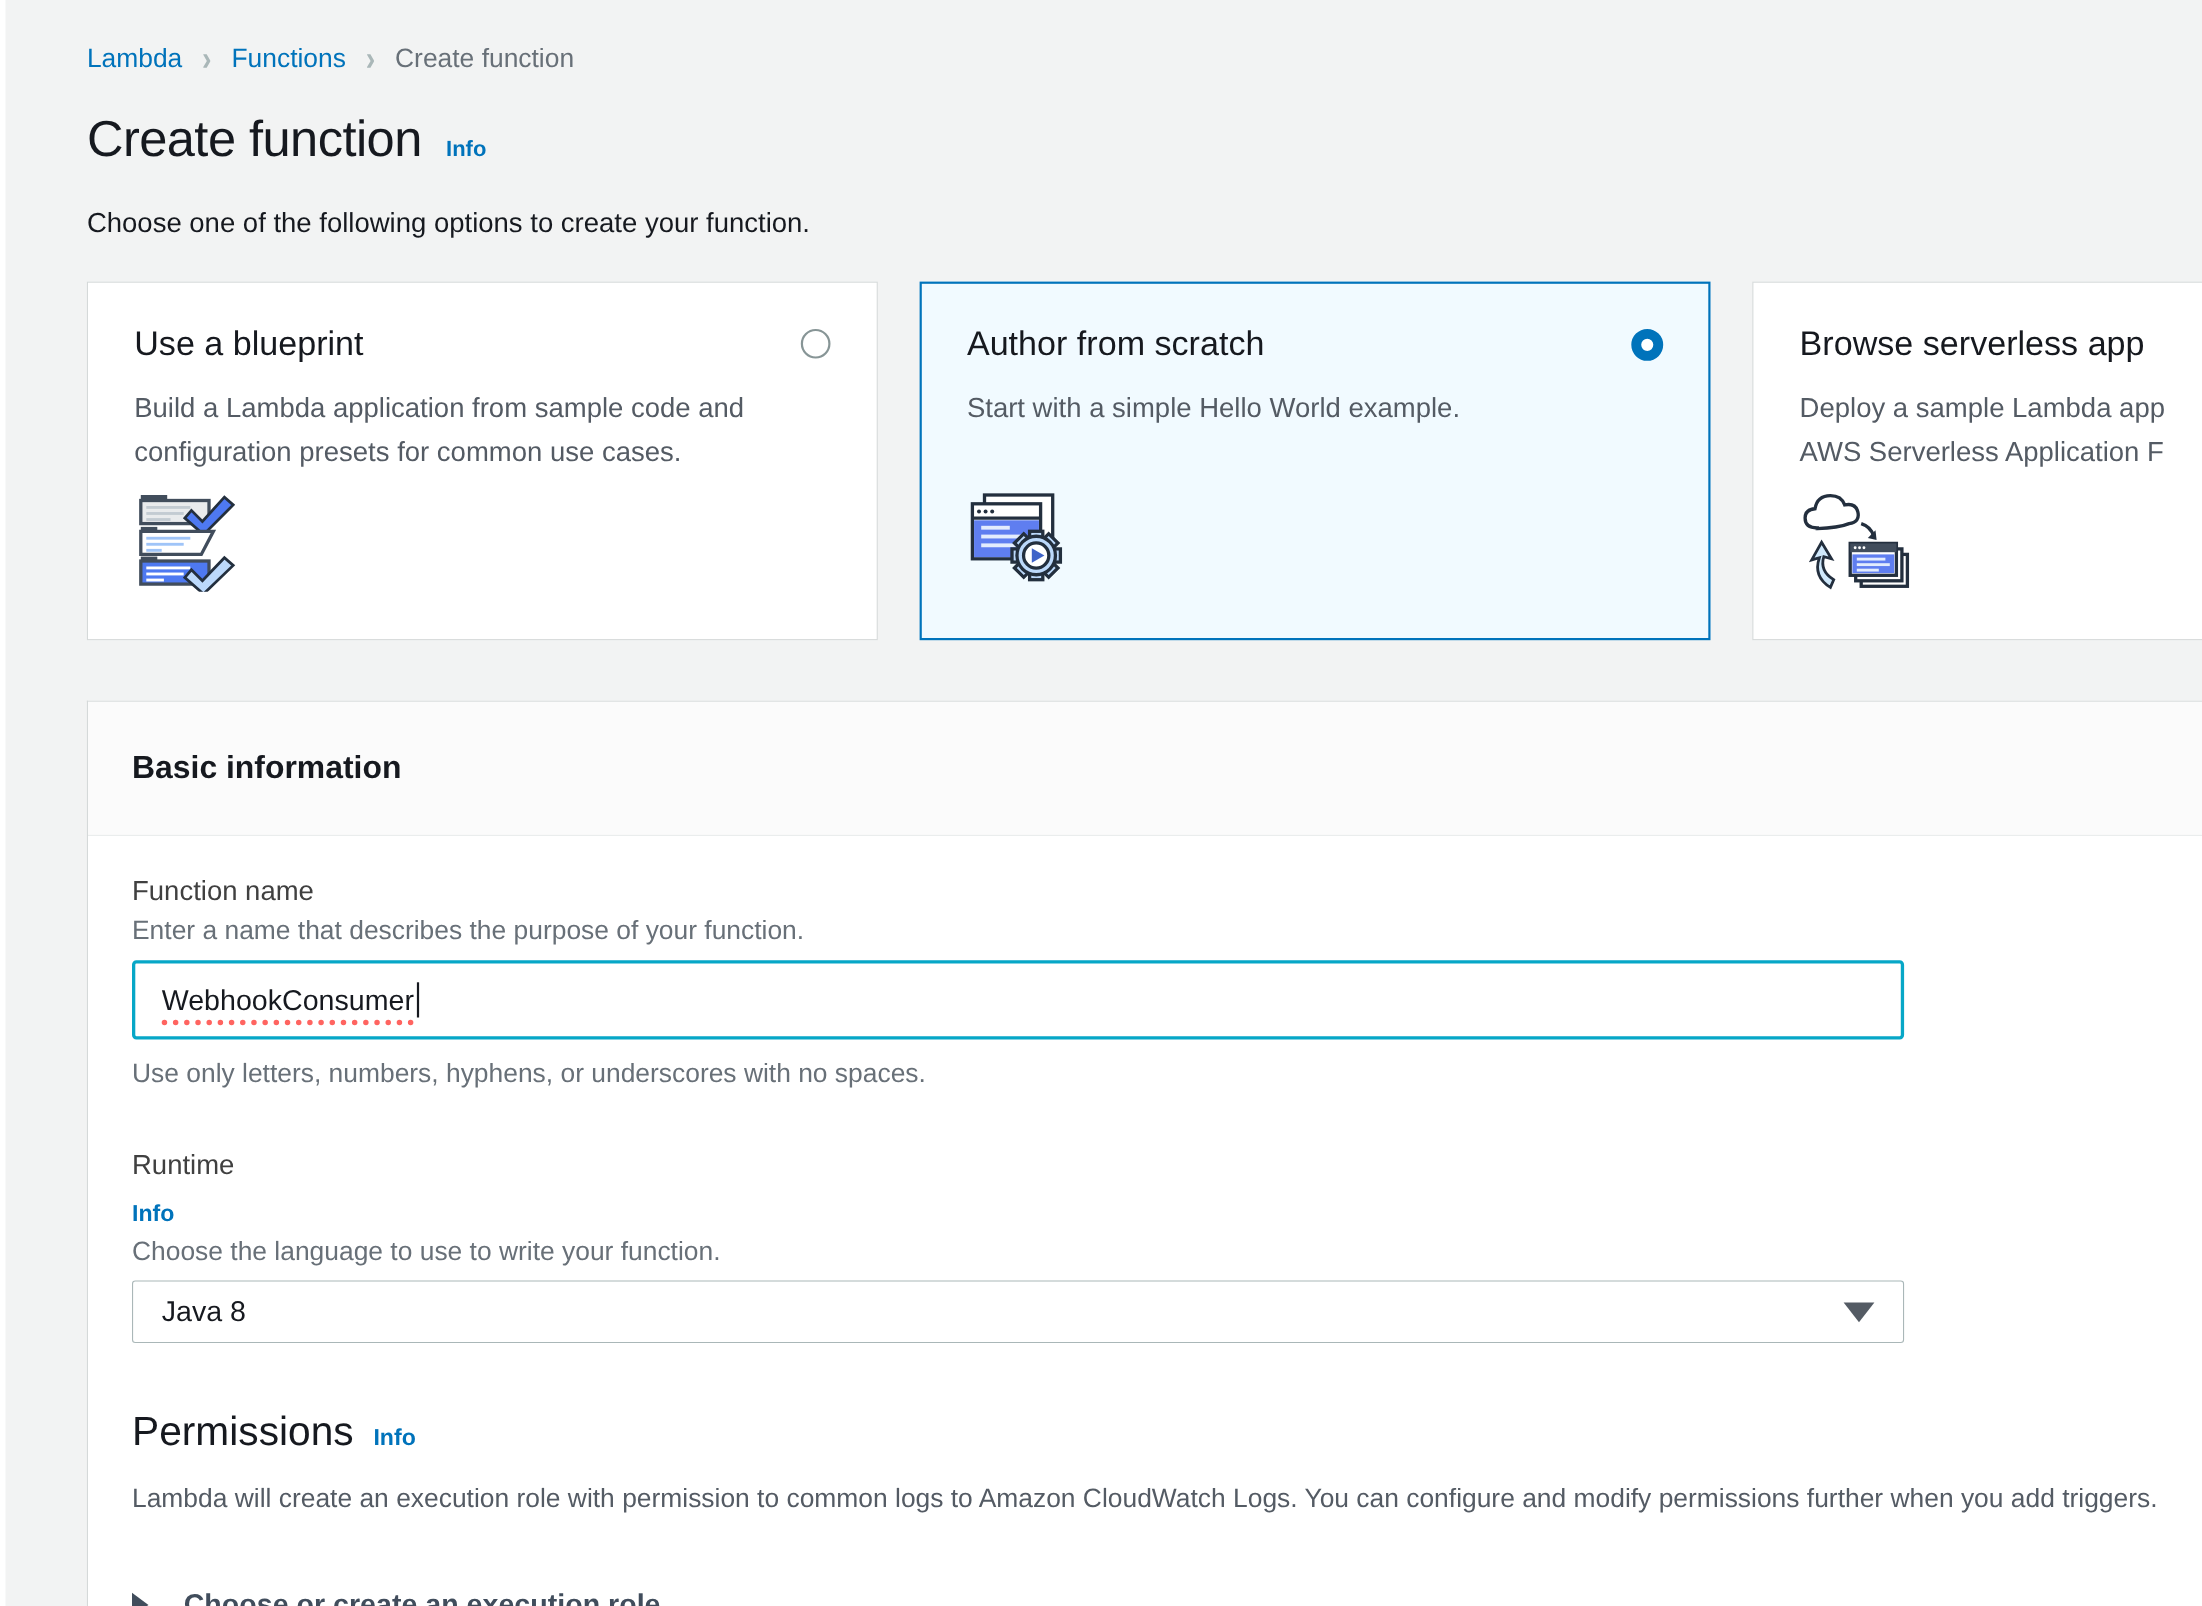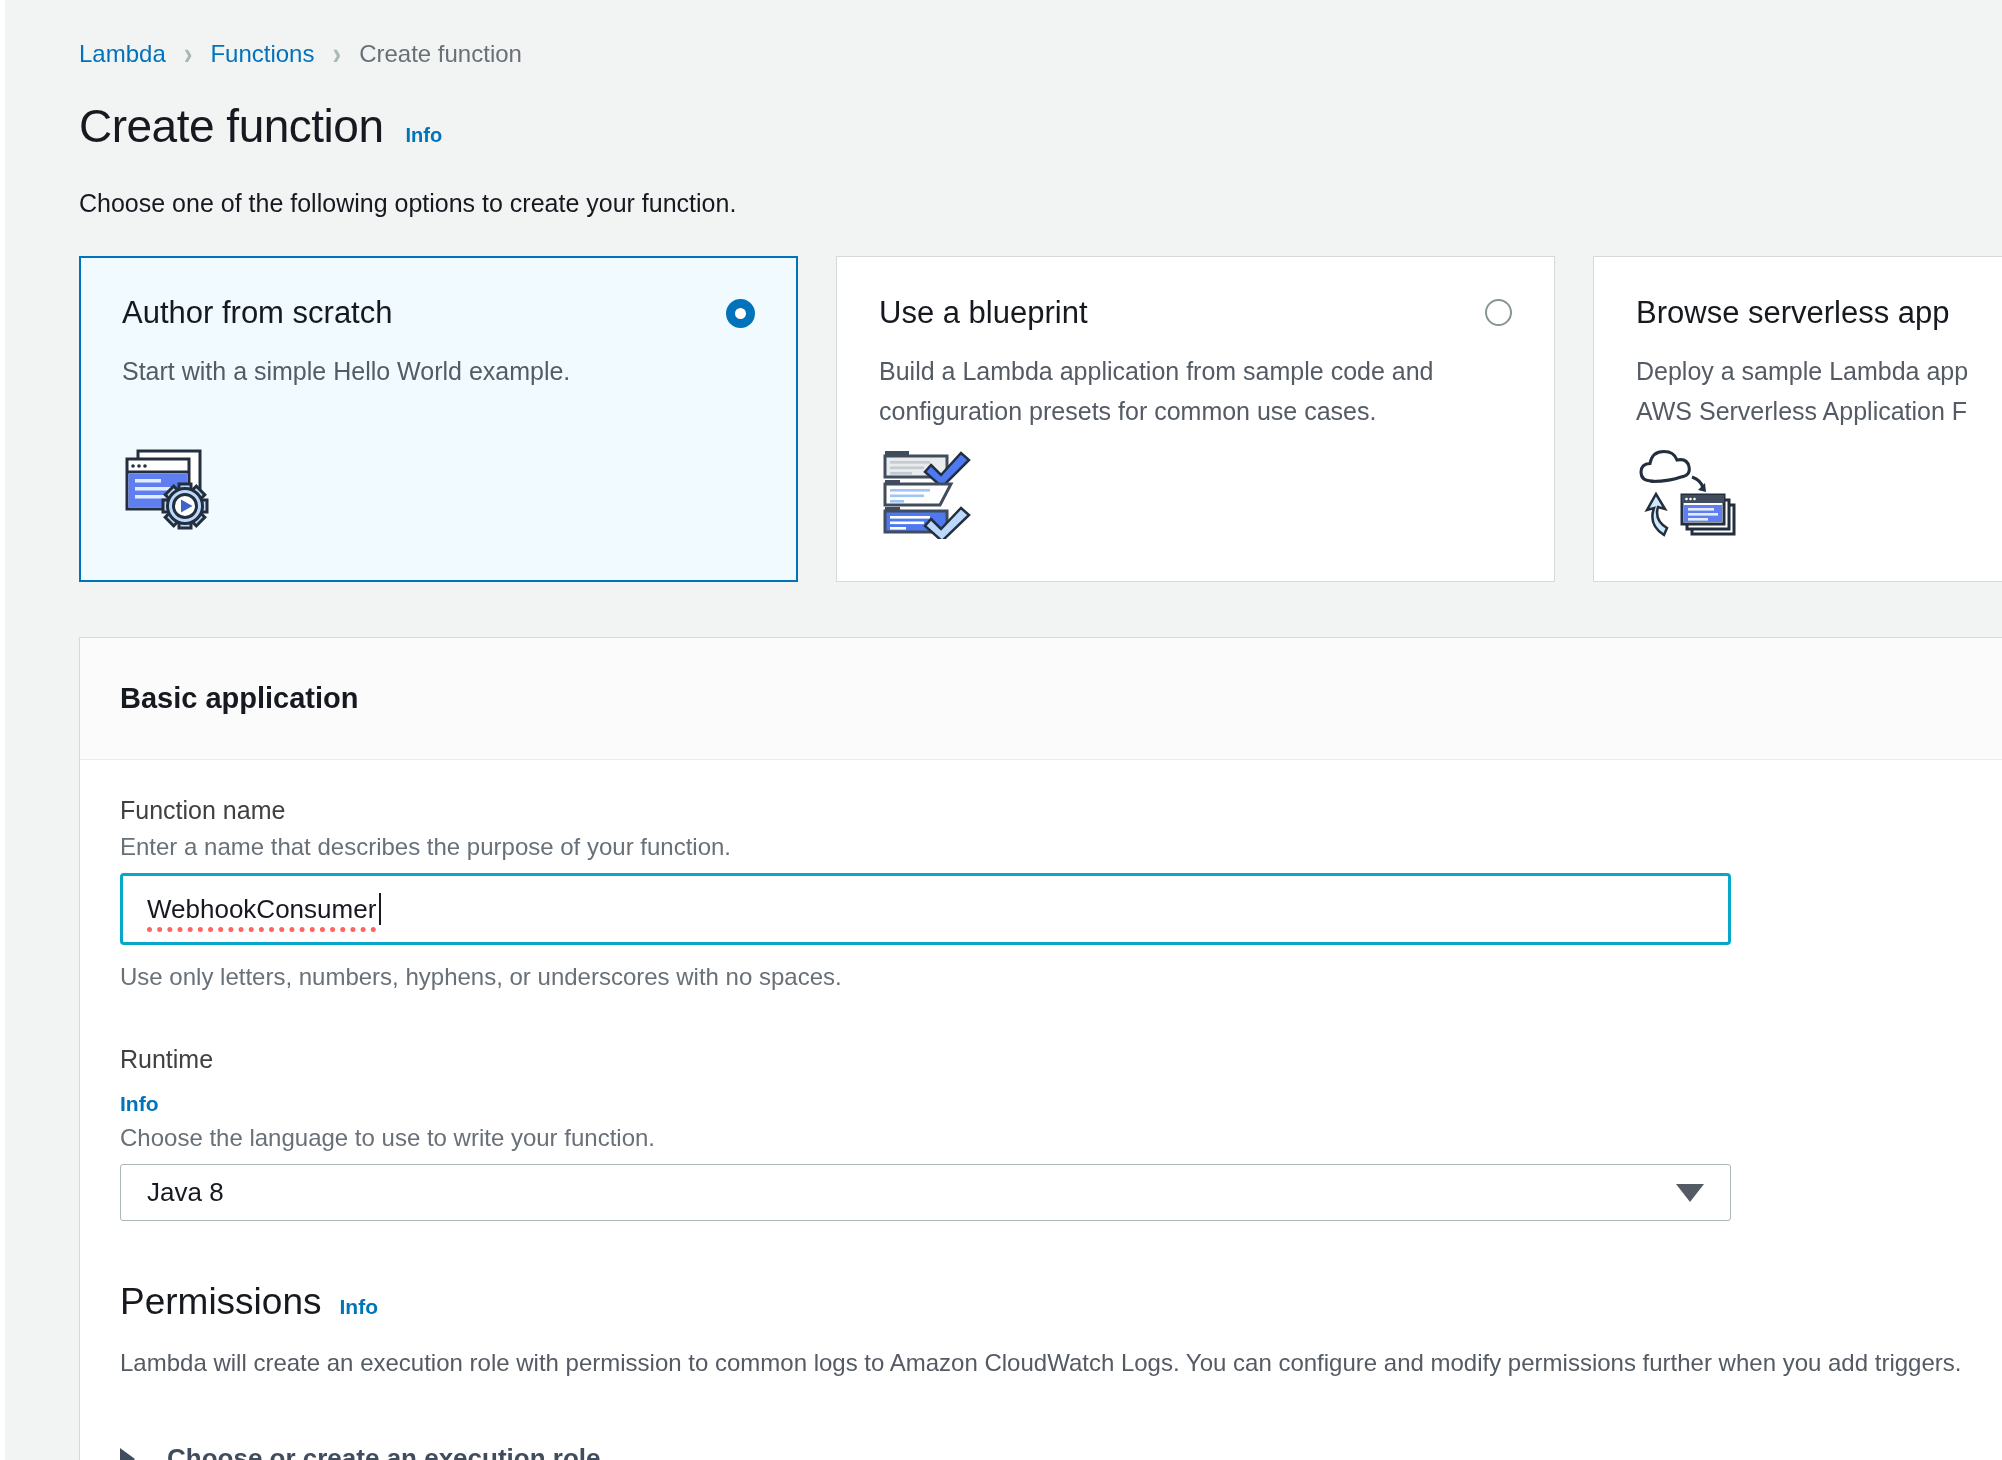--- a/index.html
+++ b/index.html
@@ -101,20 +101,49 @@
     <span class="crumb-current">Create function</span>
   </nav>
 
   <div class="h1row">
     <h1>Create function</h1>
     <a class="info-link">Info</a>
   </div>
   <div class="subtitle">Choose one of the following options to create your function.</div>
 
   <div class="cards">
+
+    <div class="card">
+      <div class="card-head">
+        <div class="card-title">Use a blueprint</div>
+        <div class="radio off"></div>
+      </div>
+      <div class="card-desc">Build a Lambda application from sample code and configuration presets for common use cases.</div>
+      <div class="card-icon">
+        <svg width="96" height="92" viewBox="0 0 96 92">
+          <rect x="6" y="4" width="24" height="7" fill="#414d5c"></rect>
+          <rect x="6" y="9" width="62" height="21" fill="#e9ebed" stroke="#414d5c" stroke-width="3"></rect>
+          <rect x="11" y="14" width="40" height="2.6" fill="#c3cbd2"></rect>
+          <rect x="11" y="19.5" width="34" height="2.6" fill="#c3cbd2"></rect>
+          <rect x="11" y="25" width="22" height="2.6" fill="#c3cbd2"></rect>
+          <path d="M52 18 l10 10 L82 6 l8 7 -27 27 -17 -15 z" fill="#4e79f1" stroke="#232f3e" stroke-width="2.5"></path>
+          <rect x="6" y="33" width="15" height="6" fill="#414d5c"></rect>
+          <path d="M6 37 H72 L61 58 H6 Z" fill="#ffffff" stroke="#414d5c" stroke-width="3"></path>
+          <rect x="11" y="42" width="40" height="2.6" fill="#9fc4f8"></rect>
+          <rect x="11" y="47.5" width="34" height="2.6" fill="#9fc4f8"></rect>
+          <rect x="11" y="53" width="14" height="2.6" fill="#9fc4f8"></rect>
+          <rect x="6" y="60" width="15" height="6" fill="#414d5c"></rect>
+          <rect x="6" y="64" width="62" height="21" fill="#4e79f1" stroke="#414d5c" stroke-width="3"></rect>
+          <rect x="11" y="69" width="40" height="2.6" fill="#ffffff"></rect>
+          <rect x="11" y="74.5" width="34" height="2.6" fill="#ffffff"></rect>
+          <rect x="11" y="80" width="16" height="2.6" fill="#ffffff"></rect>
+          <path d="M52 72 l10 10 L82 61 l8 7 -27 26 -17 -15 z" fill="#bcd9fb" stroke="#232f3e" stroke-width="2.5"></path>
+        </svg>
+      </div>
+    </div>
 
     <div class="card selected">
       <div class="card-head">
         <div class="card-title">Author from scratch</div>
         <div class="radio on"></div>
       </div>
       <div class="card-desc">Start with a simple Hello World example.</div>
       <div class="card-icon">
         <svg width="100" height="92" viewBox="0 0 100 92">
           <rect x="16" y="4" width="62" height="50" fill="#ffffff" stroke="#232f3e" stroke-width="3"></rect>
@@ -135,49 +164,20 @@
           </g>
           <circle cx="63" cy="59" r="17.5" fill="#bcd9fb" stroke="#232f3e" stroke-width="3"></circle>
           <circle cx="63" cy="59" r="11.5" fill="#ffffff" stroke="#232f3e" stroke-width="3"></circle>
           <path d="M59 52.5 L70.5 59 L59 65.5 Z" fill="#3f63c8"></path>
         </svg>
       </div>
     </div>
 
     <div class="card">
       <div class="card-head">
-        <div class="card-title">Use a blueprint</div>
-        <div class="radio off"></div>
-      </div>
-      <div class="card-desc">Build a Lambda application from sample code and configuration presets for common use cases.</div>
-      <div class="card-icon">
-        <svg width="96" height="92" viewBox="0 0 96 92">
-          <rect x="6" y="4" width="24" height="7" fill="#414d5c"></rect>
-          <rect x="6" y="9" width="62" height="21" fill="#e9ebed" stroke="#414d5c" stroke-width="3"></rect>
-          <rect x="11" y="14" width="40" height="2.6" fill="#c3cbd2"></rect>
-          <rect x="11" y="19.5" width="34" height="2.6" fill="#c3cbd2"></rect>
-          <rect x="11" y="25" width="22" height="2.6" fill="#c3cbd2"></rect>
-          <path d="M52 18 l10 10 L82 6 l8 7 -27 27 -17 -15 z" fill="#4e79f1" stroke="#232f3e" stroke-width="2.5"></path>
-          <rect x="6" y="33" width="15" height="6" fill="#414d5c"></rect>
-          <path d="M6 37 H72 L61 58 H6 Z" fill="#ffffff" stroke="#414d5c" stroke-width="3"></path>
-          <rect x="11" y="42" width="40" height="2.6" fill="#9fc4f8"></rect>
-          <rect x="11" y="47.5" width="34" height="2.6" fill="#9fc4f8"></rect>
-          <rect x="11" y="53" width="14" height="2.6" fill="#9fc4f8"></rect>
-          <rect x="6" y="60" width="15" height="6" fill="#414d5c"></rect>
-          <rect x="6" y="64" width="62" height="21" fill="#4e79f1" stroke="#414d5c" stroke-width="3"></rect>
-          <rect x="11" y="69" width="40" height="2.6" fill="#ffffff"></rect>
-          <rect x="11" y="74.5" width="34" height="2.6" fill="#ffffff"></rect>
-          <rect x="11" y="80" width="16" height="2.6" fill="#ffffff"></rect>
-          <path d="M52 72 l10 10 L82 61 l8 7 -27 26 -17 -15 z" fill="#bcd9fb" stroke="#232f3e" stroke-width="2.5"></path>
-        </svg>
-      </div>
-    </div>
-
-    <div class="card">
-      <div class="card-head">
         <div class="card-title">Browse serverless app</div>
 
       </div>
       <div class="card-desc">
         <span>Deploy a sample Lambda app</span><br>
         <span>AWS Serverless Application F</span>
       </div>
       <div class="card-icon">
         <svg width="110" height="92" viewBox="0 0 110 92">
           <path d="M16 34 q-11 0 -11 -9 q0 -8 9 -8.5 q2 -12 14 -12 q10 0 13 8.5 q10 -2 12 6.5 q2 9 -8 10.5 q-10 4 -29 4.5 z" fill="#ffffff" stroke="#232f3e" stroke-width="3"></path>
@@ -195,21 +195,21 @@
           <rect x="52" y="61" width="26" height="2.6" fill="#e3ecfd"></rect>
           <rect x="52" y="66" width="30" height="2.6" fill="#e3ecfd"></rect>
           <rect x="52" y="71" width="20" height="2.6" fill="#e3ecfd"></rect>
         </svg>
       </div>
     </div>
   </div>
 
   <section class="panel">
     <div class="panel-header">
-      <h2>Basic application</h2>
+      <h2>Basic information</h2>
     </div>
     <div class="panel-body">
 
       <div>
         <div class="field-label">Function name</div>
         <div class="field-desc">Enter a name that describes the purpose of your function.</div>
         <div class="text-input">
           <span class="spellcheck">WebhookConsumer</span>
           <span class="caret"></span>
         </div>

